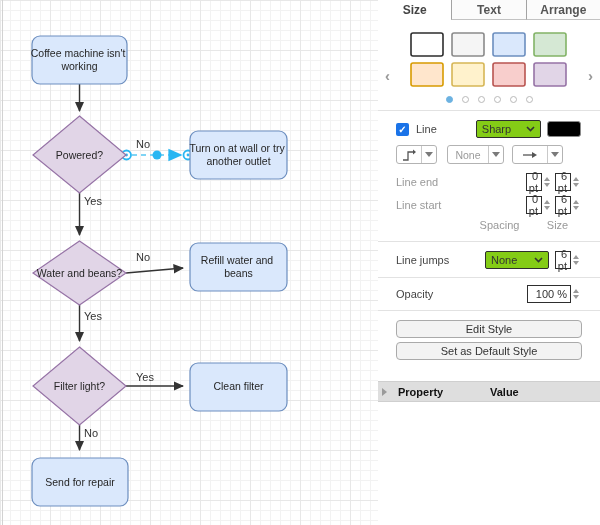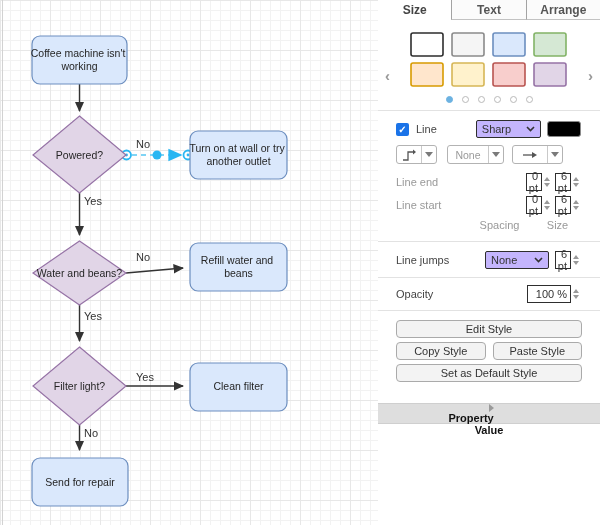--- a/index.html
+++ b/index.html
@@ -46,21 +46,21 @@
 
   
   .sec-line { padding:9px 0 8px 0; }
   .row { display:flex; align-items:center; padding-left:18px; padding-right:19px; }
   .rowA { margin-bottom:7px; }
   .checkbox { width:13px; height:13px; border-radius:2px; display:flex; align-items:center; justify-content:center; flex:none; }
   .checkbox.checked { background:#1a73e8; color:#fff; font-size:10px; font-weight:bold; line-height:13px; }
   .checkbox.empty { border:1px solid #9a9a9a; background:#fff; }
   .lbl { color:#444; }
   .line-lbl { margin-left:7px; }
-  .select { height:18px; border:1px solid #2e2e2e; border-radius:2px; background:#c4b5fd; display:flex; align-items:center; padding:0 5px; }
+  .select { height:18px; border:1px solid #2e2e2e; border-radius:2px; background:#84cc16; display:flex; align-items:center; padding:0 5px; }
   .select .sel-txt { flex:1; }
   .sharp-select { width:74px; margin-left:39px; }
   .color-swatch { width:40px; height:16px; background:#000; border:1px solid #8a8a8a; border-radius:3px; margin-left:6px; }
 
   .combo { display:flex; align-items:stretch; height:19px; border:1px solid #b3b3b3; border-radius:3px; background:#fff; }
   .combo .seg-main { display:flex; align-items:center; justify-content:center; flex:1; }
   .combo .seg-caret { width:15px; display:flex; align-items:center; justify-content:center; border-left:1px solid #c9c9c9; }
   .caret { width:0; height:0; border-left:4px solid transparent; border-right:4px solid transparent; border-top:5px solid #7a7a7a; }
   .rowB, .rowC { margin-bottom:6px; }
   .combo-arrow { width:41px; }
@@ -96,21 +96,21 @@
 
   .sec-buttons { padding:9px 18px 10px 18px; border-bottom:none; }
   .panel-btn { height:18px; background:#f3f3f3; border:1px solid #aaa; border-radius:4px;
                display:flex; align-items:center; justify-content:center; color:#333; font-size:11px; cursor:pointer; }
   .btn-row { display:flex; gap:7px; margin-top:4px; }
   .btn-row .panel-btn { flex:1; }
   .btn-full { width:100%; }
   .btn-default { margin-top:4px; }
 
   .prop-header { margin-top:11px; height:21px; background:#dedede; border-top:1px solid #cfcfcf; border-bottom:1px solid #cfcfcf;
-                 display:flex; align-items:center; font-weight:bold; color:#111;flex-direction:column; }
+                 display:flex; align-items:center; font-weight:bold; color:#111; }
   .disclosure { width:0; height:0; border-top:4px solid transparent; border-bottom:4px solid transparent; border-left:5px solid #9a9a9a; margin-left:4px; }
   .prop-cell { margin-left:11px; width:92px; }
 </style>
 </head>
 <body>
 
 <div class="app">
 
   <div class="canvas">
     <div class="page-edge"></div>
@@ -374,24 +374,20 @@
               <span class="sp-up"></span>
               <span class="sp-dn"></span>
             </div>
         </div>
       </div>
     </div>
 
 
     <div class="sec-buttons">
       <div class="panel-btn btn-full">Edit Style</div>
-      <div class="btn-row">
-        <div class="panel-btn">Copy Style</div>
-        <div class="panel-btn">Paste Style</div>
-      </div>
       <div class="panel-btn btn-full btn-default">Set as Default Style</div>
     </div>
 
     <div class="prop-header">
       <span class="disclosure"></span>
       <span class="prop-cell">Property</span>
       <span>Value</span>
     </div>
 
   </div>

